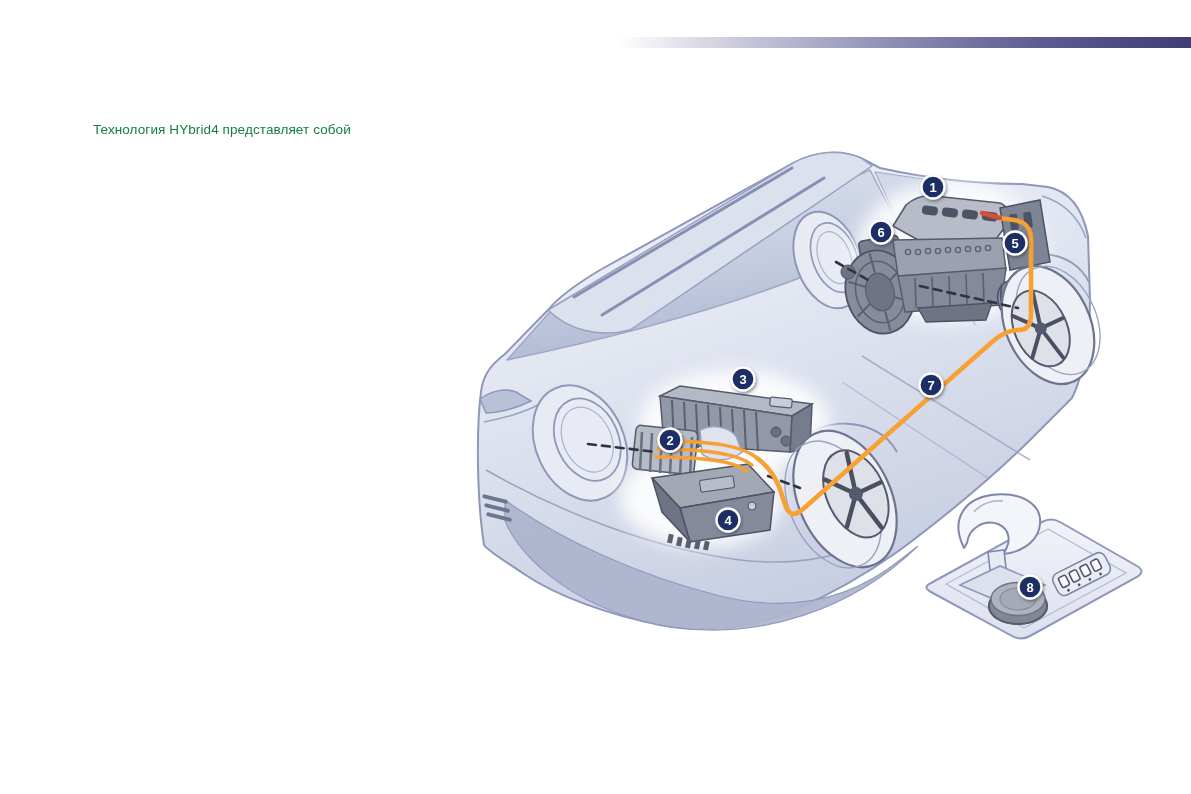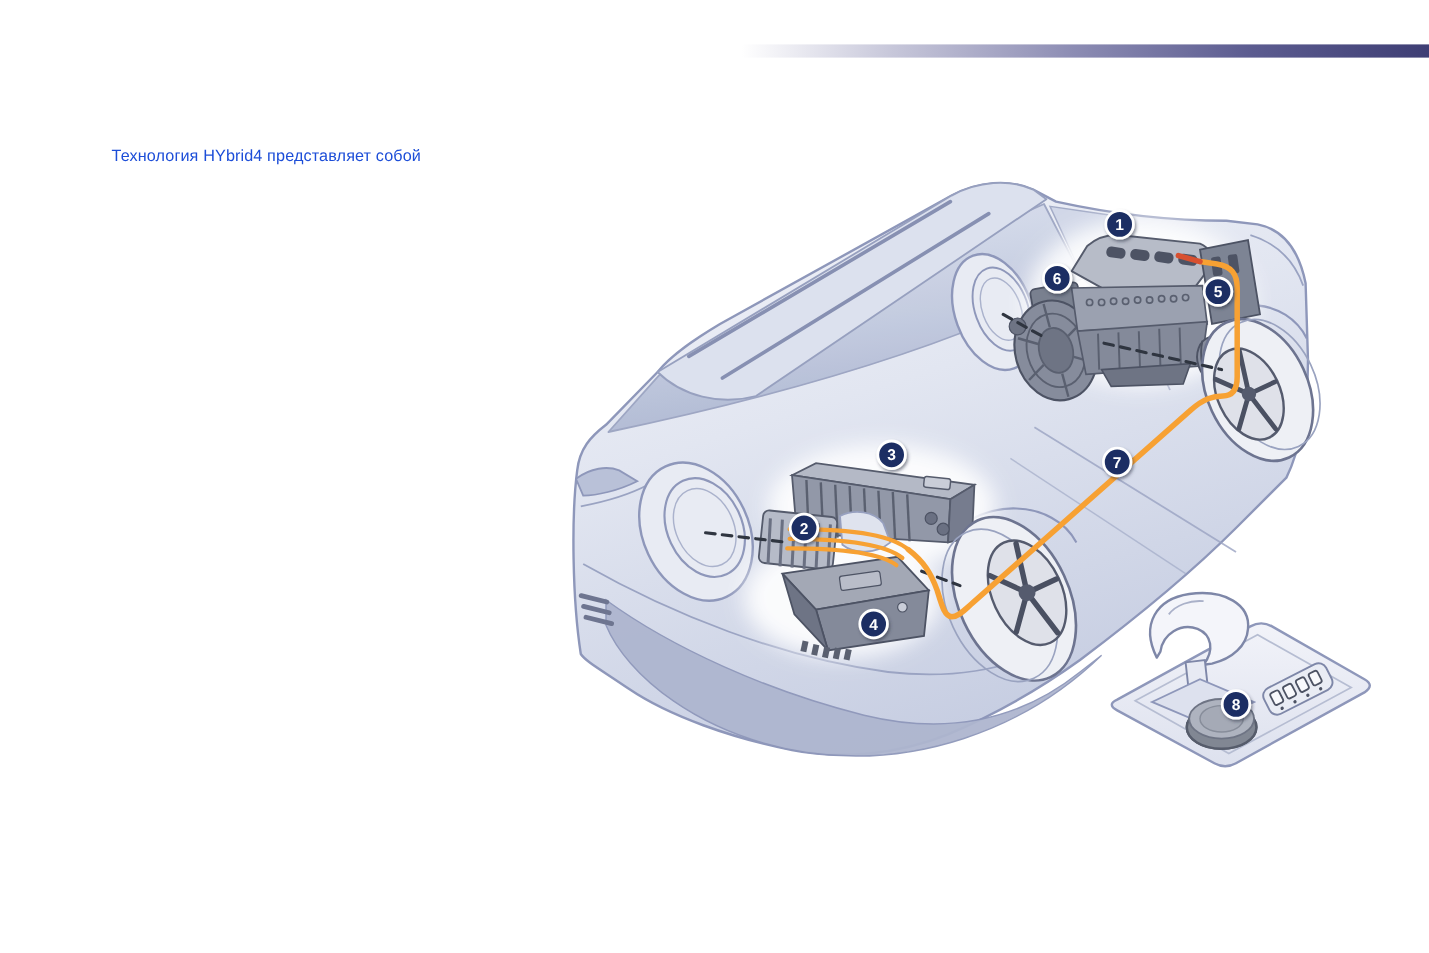--- a/index.html
+++ b/index.html
@@ -8,21 +8,21 @@
     font-family:"Liberation Sans",sans-serif;
   }
   .top-bar{
     position:absolute;top:37px;left:618px;right:0;height:11px;
     background:linear-gradient(to right,
       rgba(62,62,116,0) 0%, rgba(130,130,172,0.45) 22%,
       #8d8db4 48%, #5c5c90 74%, #3e3e74 100%);
   }
   .intro-text{
     position:absolute;left:93px;top:121px;
-    font-size:13.5px;line-height:17px;color:#1d4ed8;letter-spacing:0.1px;text-align:center;
+    font-size:13.5px;line-height:17px;color:#15803d;letter-spacing:0.1px;text-align:center;
   }
   .diagram-wrap{position:absolute;inset:0;}
   svg{display:block;}
   .badge-num{
     font-family:"Liberation Sans",sans-serif;font-weight:bold;font-size:13px;fill:#ffffff;
   }
 </style>
 </head>
 <body>
 

